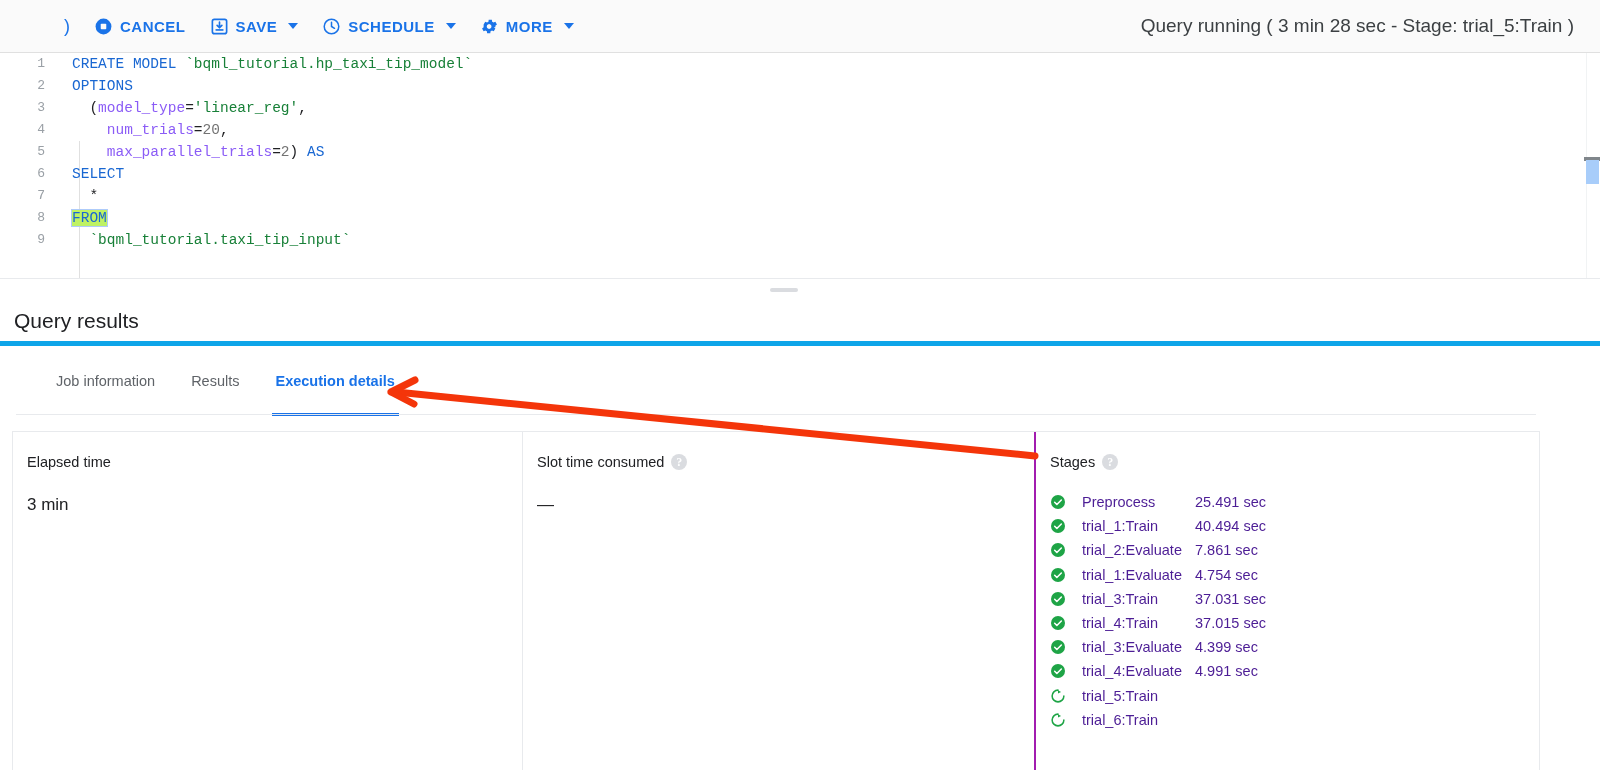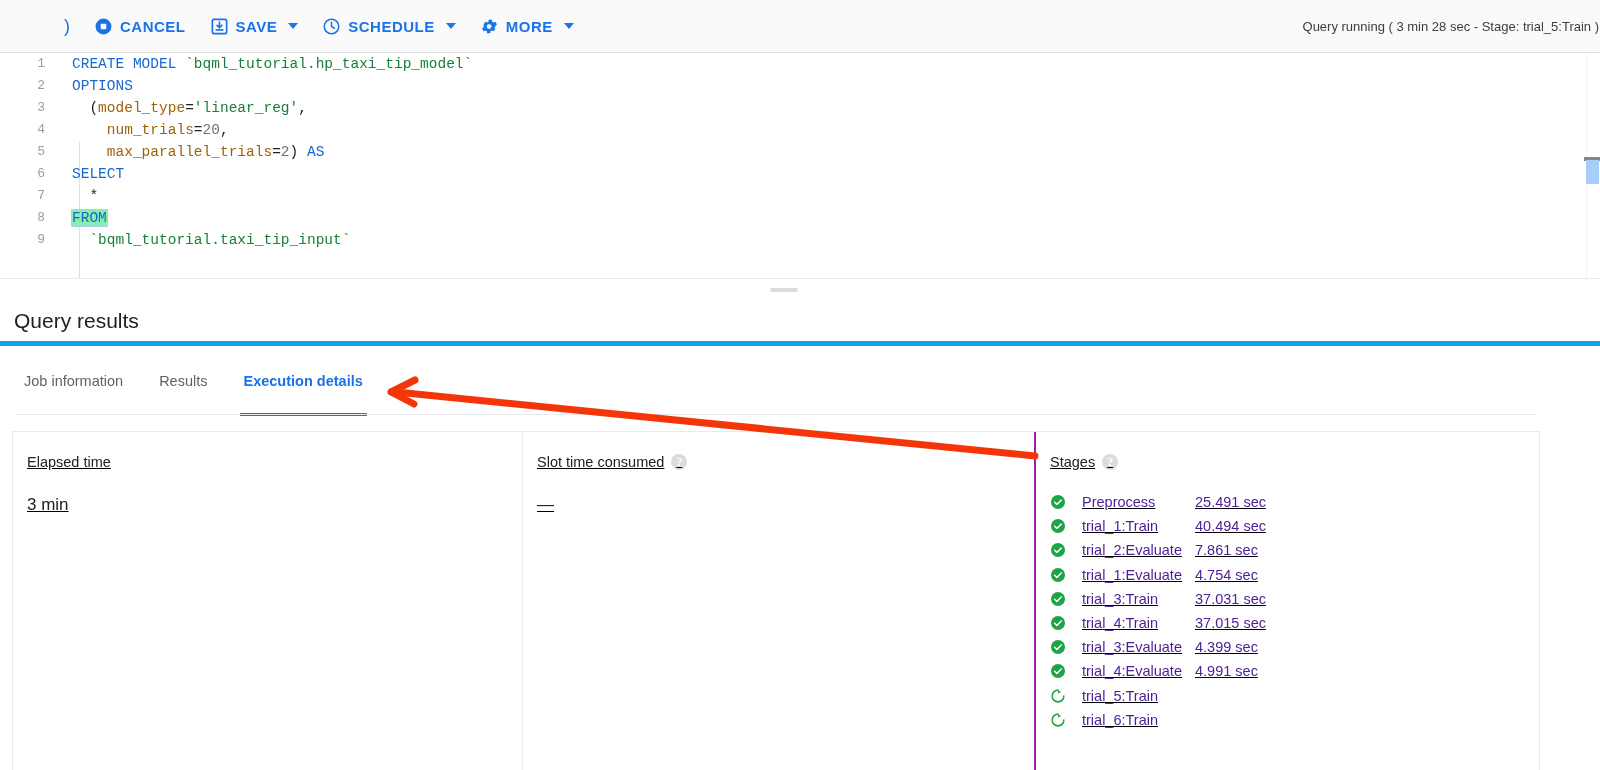--- a/index.html
+++ b/index.html
@@ -30,22 +30,22 @@
     margin-right: 4px; white-space: nowrap;
   }
   .tb-btn svg { display: block; }
   .caret {
     width: 0; height: 0; margin-left: 4px;
     border-left: 5px solid transparent;
     border-right: 5px solid transparent;
     border-top: 6px solid #1a73e8;
   }
   .tb-status {
-    margin-left: auto; margin-right: 1px;
-    color: #3c4043; font-size: 13px; white-space: nowrap;
+    margin-left: auto; margin-right: 26px;
+    color: #3c4043; font-size: 19px; white-space: nowrap;
   }
 
   
   .editor {
     position: absolute; left: 0; top: 53px;
     width: 1600px; height: 226px;
     background: #ffffff;
     border-bottom: 1px solid #e8eaed;
     overflow: hidden;
   }
@@ -61,23 +61,23 @@
   }
   .code {
     position: absolute; left: 72px; top: 0; right: 62px;
     font-family: "Liberation Mono", monospace;
     font-size: 14.5px;
   }
   .cline { height: 22px; line-height: 22px; white-space: pre; }
   .kw   { color: #1967d2; }
   .str  { color: #188038; }
   .num  { color: #737373; }
-  .fn   { color: #a16207; }
+  .fn   { color: #8b5cf6; }
   .plain{ color: #202124; }
-  .tok-sel { background: #86efac; outline: 1px solid #aecbfa; font-family: Liberation Mono, monospace; }
+  .tok-sel { background: #bef264; outline: 1px solid #aecbfa; font-family: Liberation Mono, monospace; }
   .indent-guide {
     position: absolute; left: 79px; top: 88px;
     width: 1px; height: 176px; background: #e0e0e0;
   }
   .minimap-track {
     position: absolute; right: 0; top: 0; width: 14px; height: 226px;
     background: #ffffff; border-left: 1px solid #f1f3f4;
   }
   .minimap-thumb {
     position: absolute; right: 1px; top: 107px;
@@ -103,21 +103,21 @@
   .qr-title {
     margin-left: 14px; font-size: 21px; color: #202124; font-weight: 400;
   }
 
   
   .tabs {
     position: absolute; left: 0; top: 346px;
     width: 1600px; height: 70px;
     display: flex; align-items: flex-end;
   }
-  .tabstrip { display: flex; align-items: flex-end; height: 100%; }
+  .tabstrip { display: flex; align-items: flex-end; height: 100%; margin-left: 32px; }
   .tab {
     position: relative; height: 100%;
     display: flex; align-items: center;
     padding: 0 18px; font-size: 14.5px; color: #5f6368;
     cursor: pointer; white-space: nowrap;
   }
   .tab:first-child { margin-left: 6px; }
   .tab.active { color: #1a73e8; font-weight: 600; }
   .tab.active::after {
     content: ""; position: absolute; left: 14px; right: 14px; bottom: 0;
@@ -128,21 +128,21 @@
     width: 1520px; height: 1px; background: #e8eaed;
   }
 
   
   .panels {
     position: absolute; left: 12px; top: 431px;
     width: 1528px; height: 339px;
     border: 1px solid #e8eaed; border-bottom: none;
     display: flex; background: #fff;
   }
-  .panel { position: relative; height: 100%; padding: 22px 0 0 14px; text-decoration: underline; }
+  .panel { position: relative; height: 100%; padding: 22px 0 0 14px; }
   .panel.p1 { width: 510px; border-right: 1px solid #e8eaed; }
   .panel.p2 { width: 513px; border-right: 2px solid #a21caf; }
   .panel.p3 { flex: 1; }
   .panel-label {
     font-size: 14.5px; color: #202124;
     display: flex; align-items: center; gap: 7px;
   }
   .panel-value {
     margin-top: 25px; font-size: 17px; color: #202124;
   }

